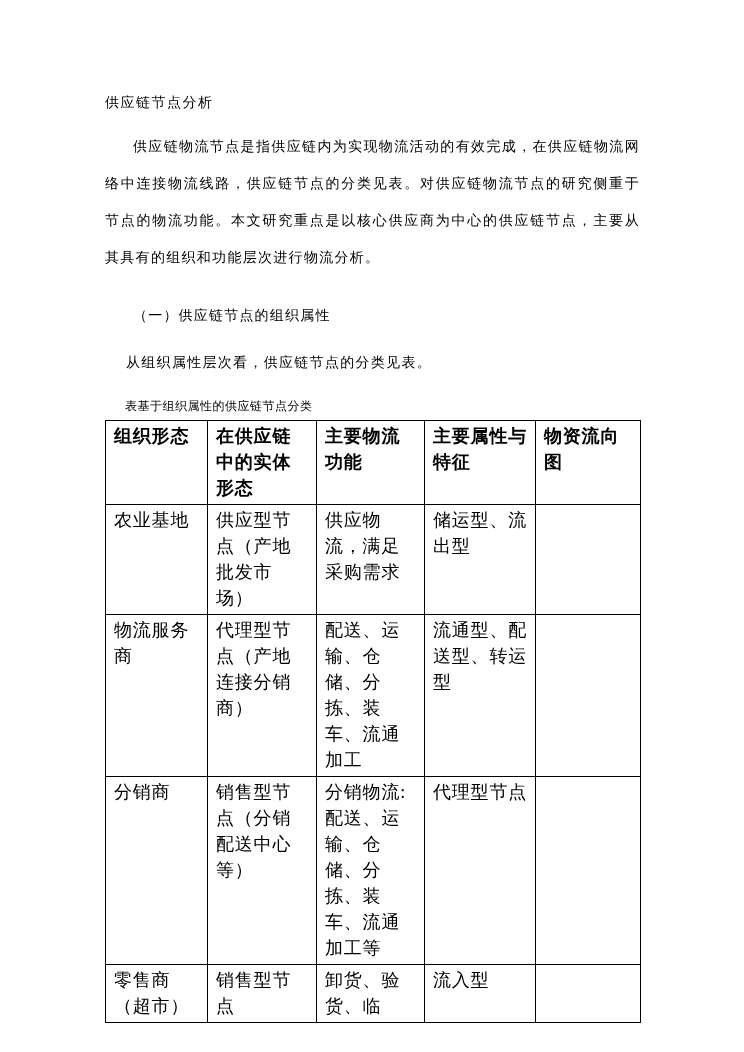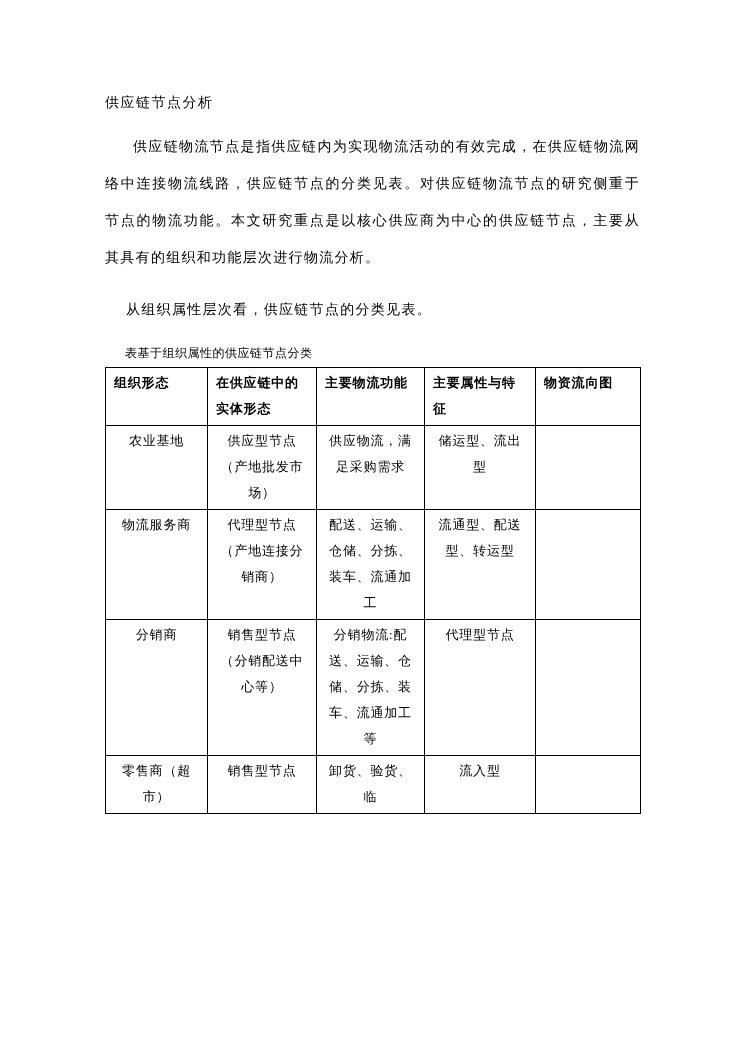--- a/index.html
+++ b/index.html
@@ -62,50 +62,50 @@
   }
   table.node-table {
     border-collapse: collapse;
     table-layout: fixed;
     width: 535px;
     margin-top: 5px;
   }
   table.node-table th,
   table.node-table td {
     border: 1px solid #000000;
-    font-size: 13px;
+    font-size: 18px;
     line-height: 26px;
     letter-spacing: 0.8px;
     padding: 2px 8px 3px 8px;
     vertical-align: top;
     text-align: left;
     word-break: break-all;
     overflow: hidden;
   }
   table.node-table th {
     font-weight: bold;
   }
   table.node-table td {
     font-weight: normal;
-    text-align: center;
   }
   tr.row-cut td {
     height: 27px;
   }
 </style>
 </head>
 <body>
 
 <div class="page">
 
   <p class="doc-title">供应链节点分析</p>
 
   <p class="para para-1">供应链物流节点是指供应链内为实现物流活动的有效完成，在供应链物流网络中连接物流线路，供应链节点的分类见表。对供应链物流节点的研究侧重于节点的物流功能。本文研究重点是以核心供应商为中心的供应链节点，主要从其具有的组织和功能层次进行物流分析。</p>
 
 
+  <h2 class="subheading-1">（一）供应链节点的组织属性</h2>
 
 
   <p class="para para-3">从组织属性层次看，供应链节点的分类见表。</p>
 
   <p class="table-caption">表基于组织属性的供应链节点分类</p>
 
   <table class="node-table">
     <colgroup>
       <col style="width:102px">
       <col style="width:109px">

